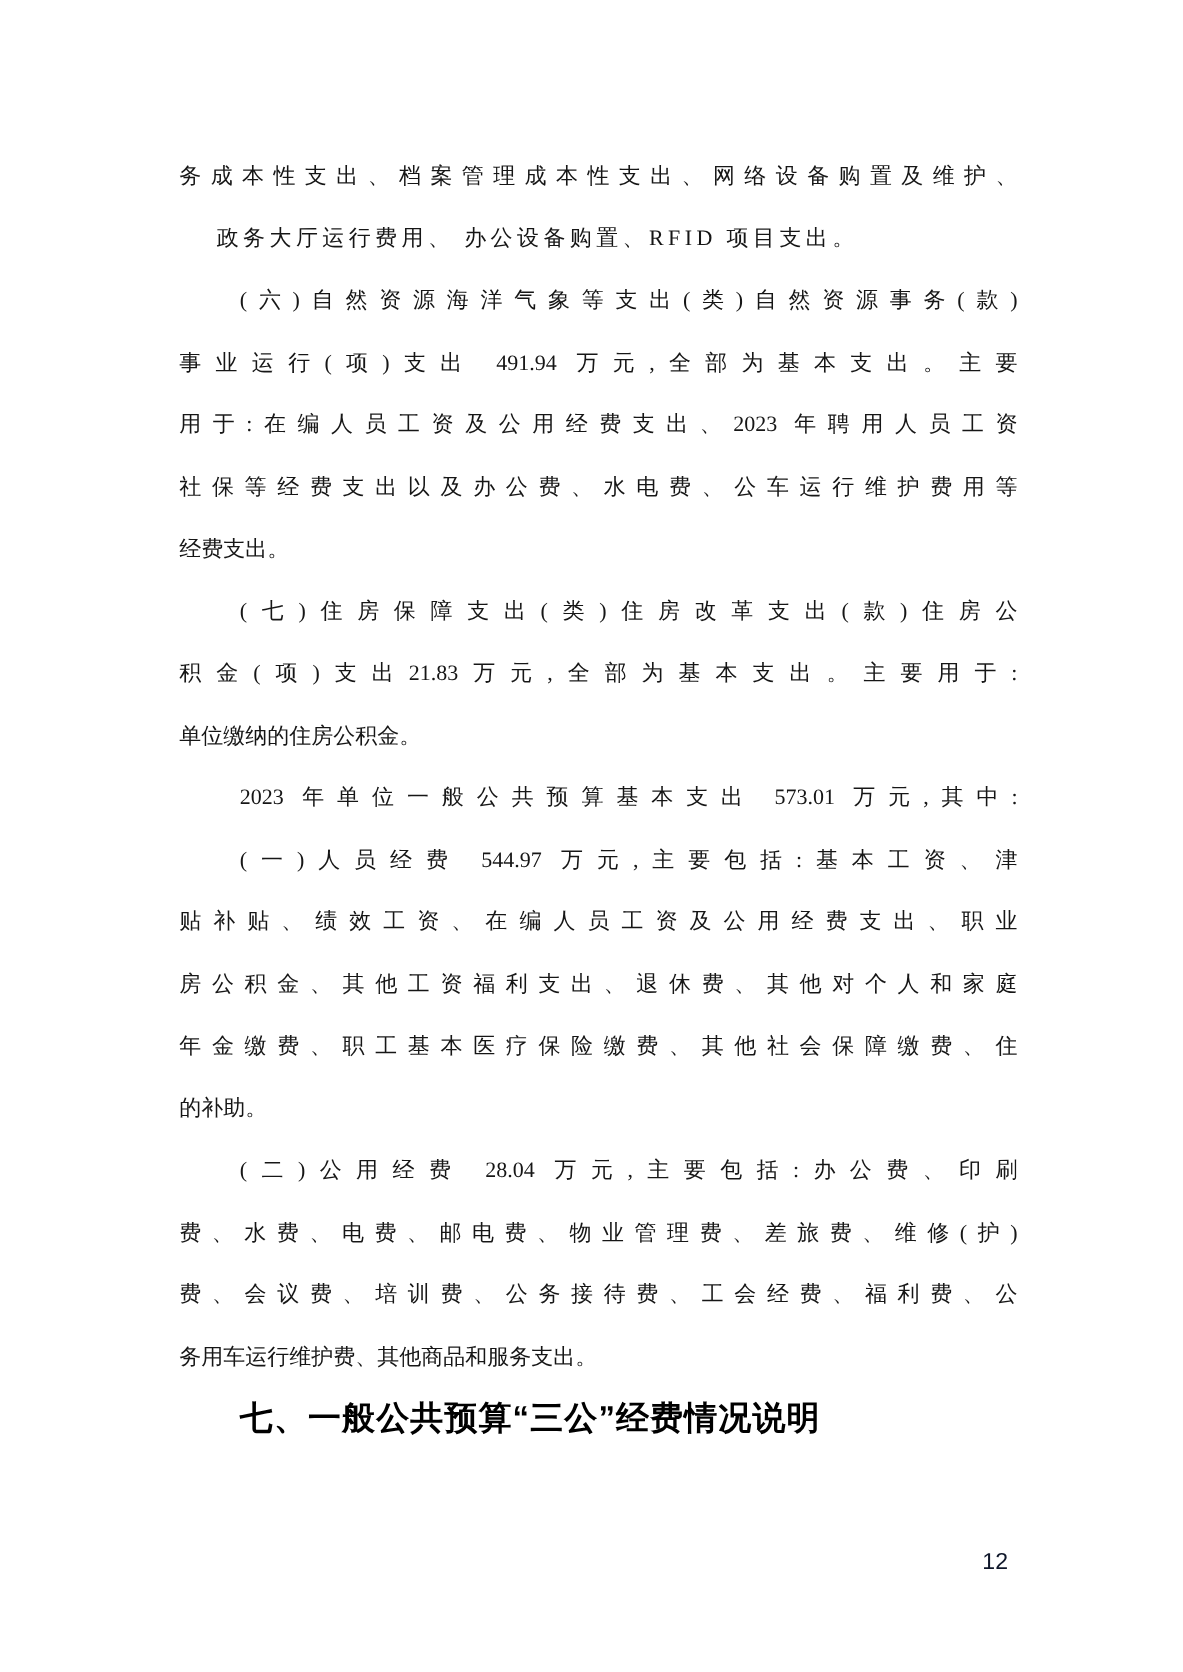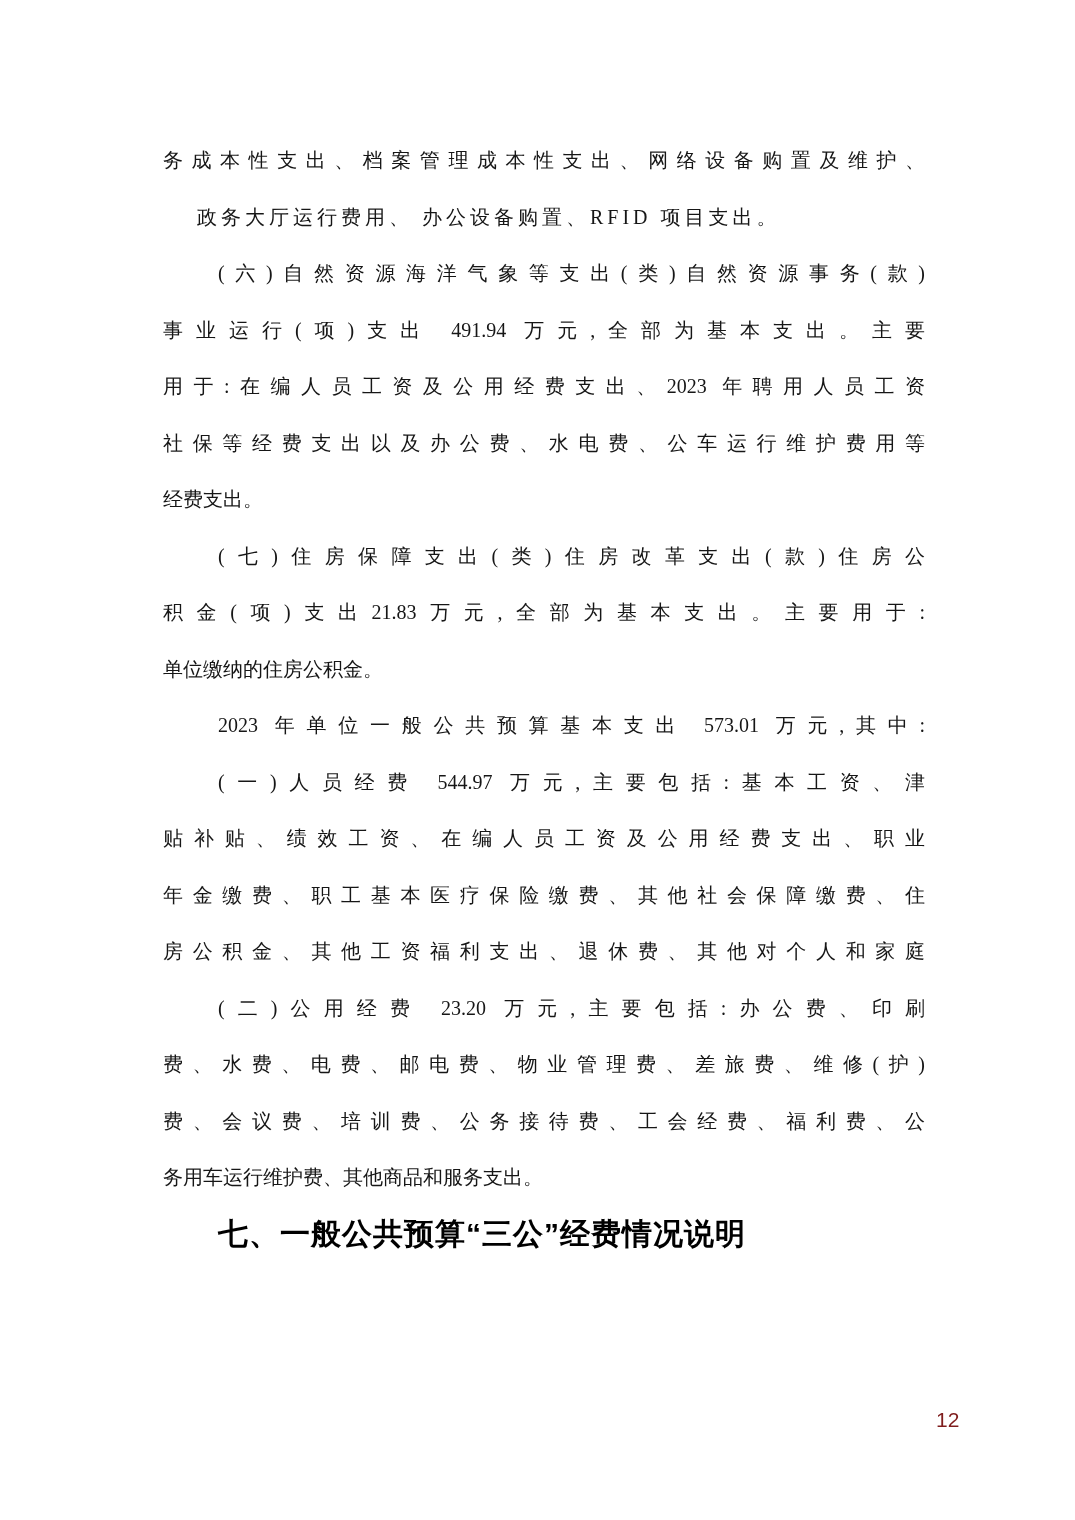--- a/index.html
+++ b/index.html
@@ -47,27 +47,27 @@
   
   .h {
     font-family: "Liberation Sans", "DejaVu Sans", sans-serif;
     font-weight: 700;
     font-size: 30px;
     letter-spacing: 1px;
     color: #000000;
   }
   .page-number {
     position: absolute;
-    left: 936px;
+    left: 893px;
     top: 1405px;
     width: 40px;
     font-size: 21px;
     line-height: 30px;
     font-family: "Liberation Sans", "DejaVu Sans", sans-serif;
-    color: #7f1d1d;
+    color: #0f172a;
     text-align: left;
   }
 </style>
 </head>
 <body>
 
 <div class="page">
   <div class="content">
     <div class="ln j">务成本性支出、档案管理成本性支出、网络设备购置及维护、</div>
     <div class="ln sp">政务大厅运行费用、 办公设备购置、RFID 项目支出。</div>
@@ -75,23 +75,24 @@
     <div class="ln j">事业运行(项)支出 491.94 万元,全部为基本支出。主要</div>
     <div class="ln j">用于:在编人员工资及公用经费支出、2023 年聘用人员工资</div>
     <div class="ln j">社保等经费支出以及办公费、水电费、公车运行维护费用等</div>
     <div class="ln">经费支出。</div>
     <div class="ln j ind">(七)住房保障支出(类)住房改革支出(款)住房公</div>
     <div class="ln j">积金(项)支出21.83万元,全部为基本支出。主要用于:</div>
     <div class="ln">单位缴纳的住房公积金。</div>
     <div class="ln j ind">2023 年单位一般公共预算基本支出 573.01 万元,其中:</div>
     <div class="ln j ind">(一)人员经费 544.97 万元,主要包括:基本工资、津</div>
     <div class="ln j">贴补贴、绩效工资、在编人员工资及公用经费支出、职业</div>
+    <div class="ln j">房公积金、其他工资福利支出、退休费、其他对个人和家庭</div>
     <div class="ln j">年金缴费、职工基本医疗保险缴费、其他社会保障缴费、住</div>
-    <div class="ln j">房公积金、其他工资福利支出、退休费、其他对个人和家庭</div>
-    <div class="ln j ind">(二)公用经费 23.20 万元,主要包括:办公费、印刷</div>
+    <div class="ln">的补助。</div>
+    <div class="ln j ind">(二)公用经费 28.04 万元,主要包括:办公费、印刷</div>
     <div class="ln j">费、水费、电费、邮电费、物业管理费、差旅费、维修(护)</div>
     <div class="ln j">费、会议费、培训费、公务接待费、工会经费、福利费、公</div>
     <div class="ln">务用车运行维护费、其他商品和服务支出。</div>
     <div class="ln h ind">七、一般公共预算“三公”经费情况说明</div>
   </div>
 
   <div class="page-number">12</div>
 </div>
 
 </body></html>

